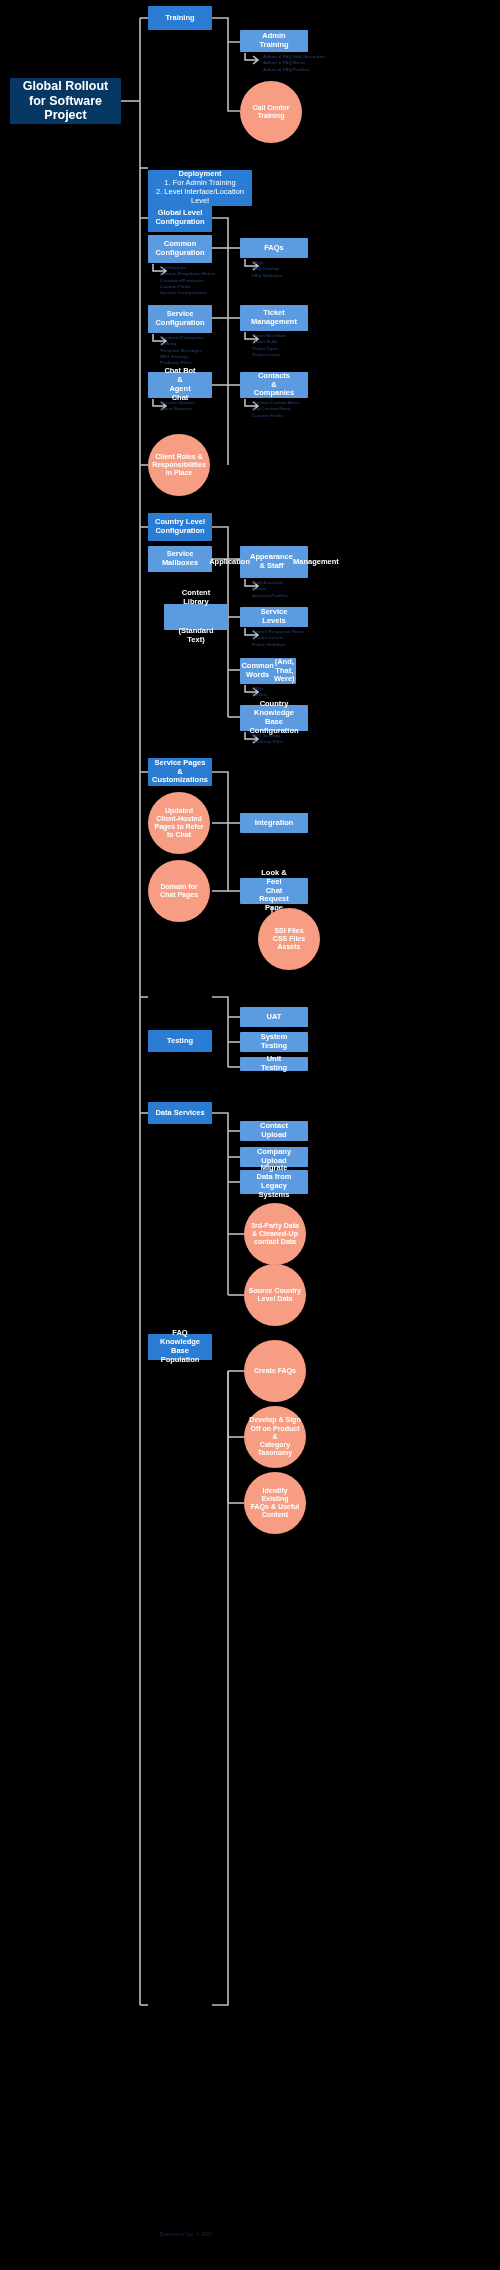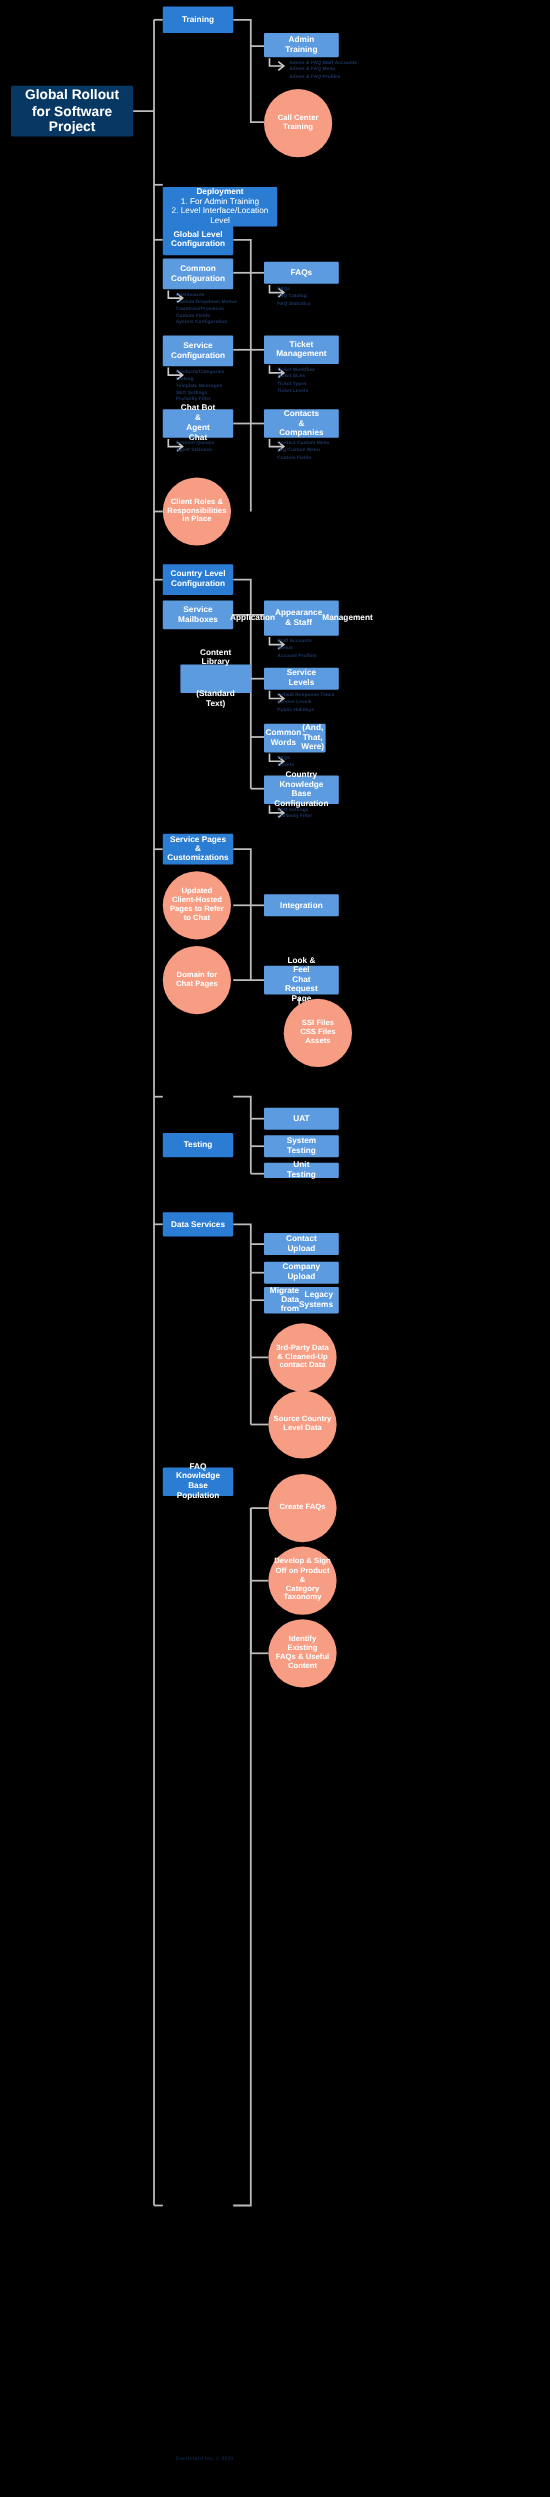--- a/index.html
+++ b/index.html
@@ -347,21 +347,21 @@
 
   <div class="node box lvl1" style="left:148px;top:1102px;width:64px;height:22px;">
     <span>Data Services</span>
   </div>
   <div class="node box lvl2" style="left:240px;top:1121px;width:68px;height:20px;">
     <span>Contact Upload</span>
   </div>
   <div class="node box lvl2" style="left:240px;top:1147px;width:68px;height:20px;">
     <span>Company Upload</span>
   </div>
-  <div class="node box lvl2" style="left:240px;top:1170px;width:68px;height:24px;flex-direction:row;text-align:right;">
+  <div class="node box lvl2" style="left:240px;top:1170px;width:68px;height:24px;flex-direction:column;">
     <span>Migrate Data from</span>
     <span>Legacy Systems</span>
   </div>
   <div class="node circle" style="left:244px;top:1203px;width:62px;height:62px;flex-direction:column;">
     <span>3rd-Party Data</span>
     <span>&amp; Cleaned-Up</span>
     <span>contact Data</span>
   </div>
   <div class="node circle" style="left:244px;top:1264px;width:62px;height:62px;flex-direction:column;">
     <span>Source Country</span>

